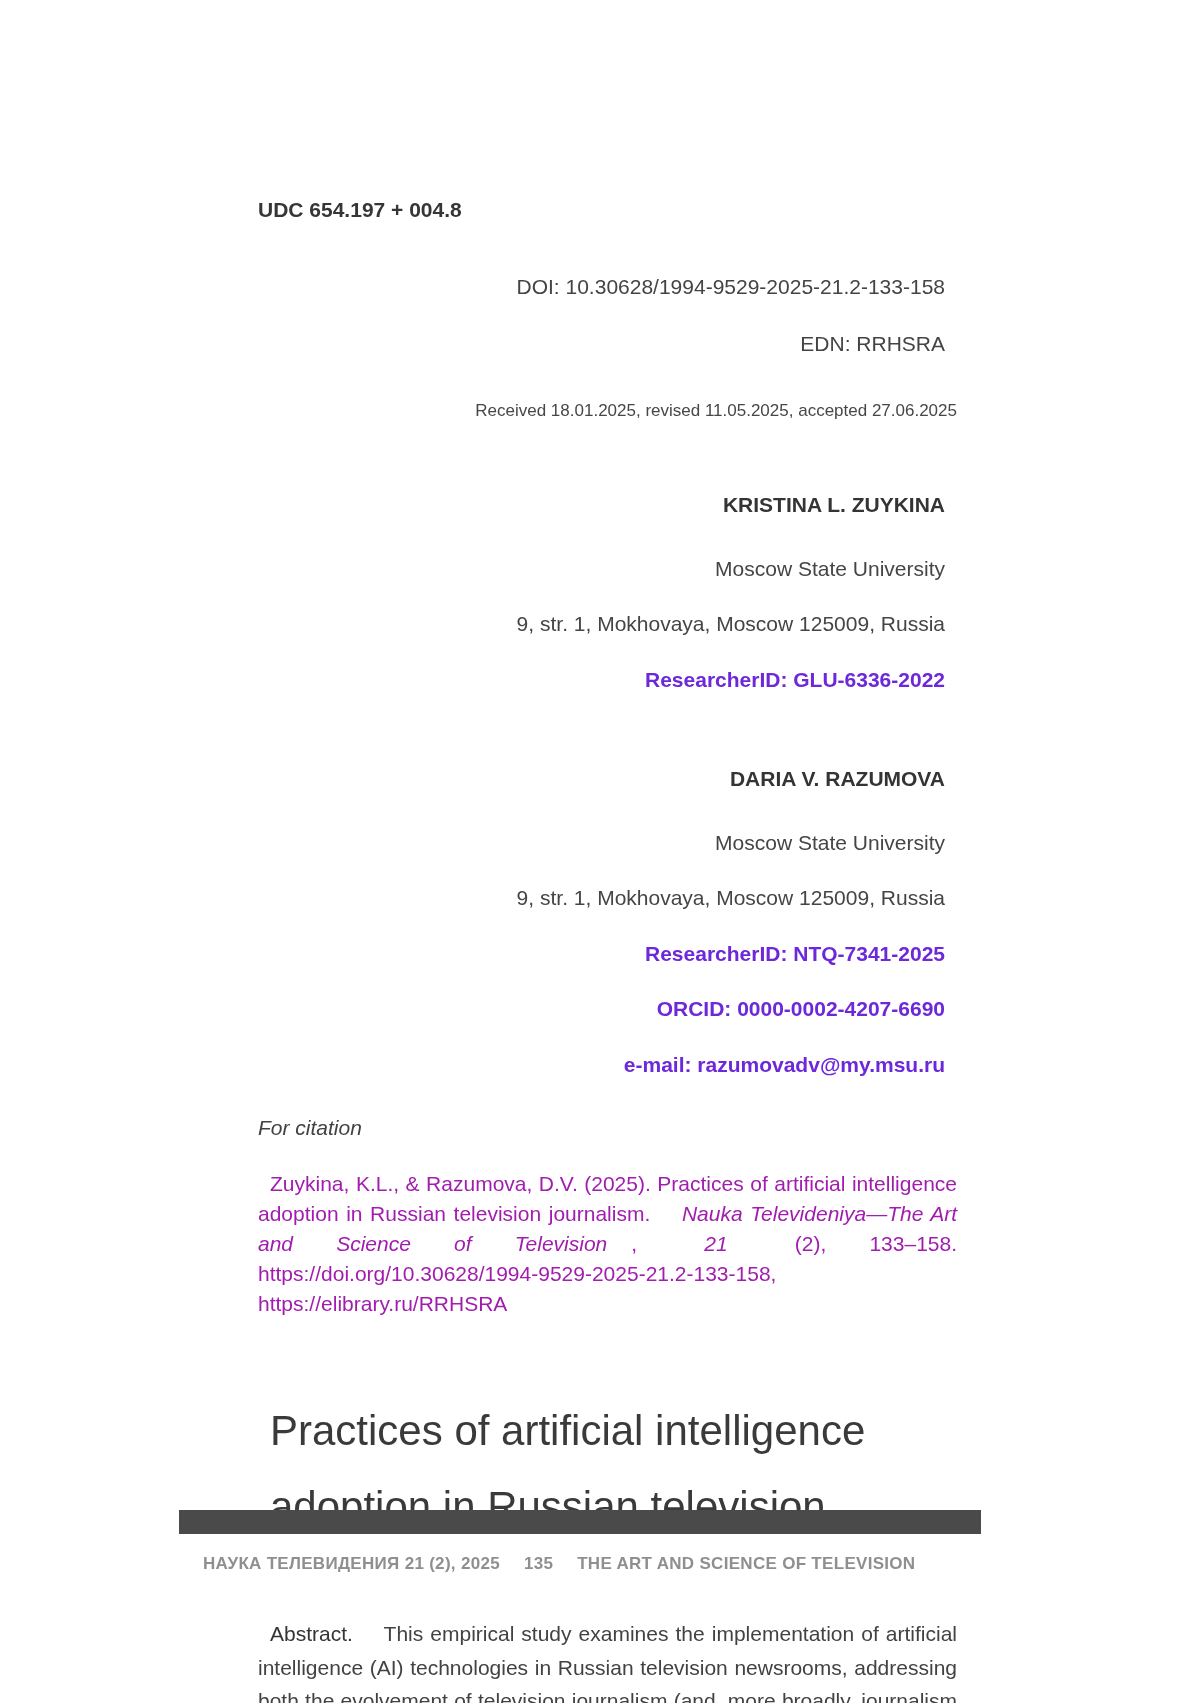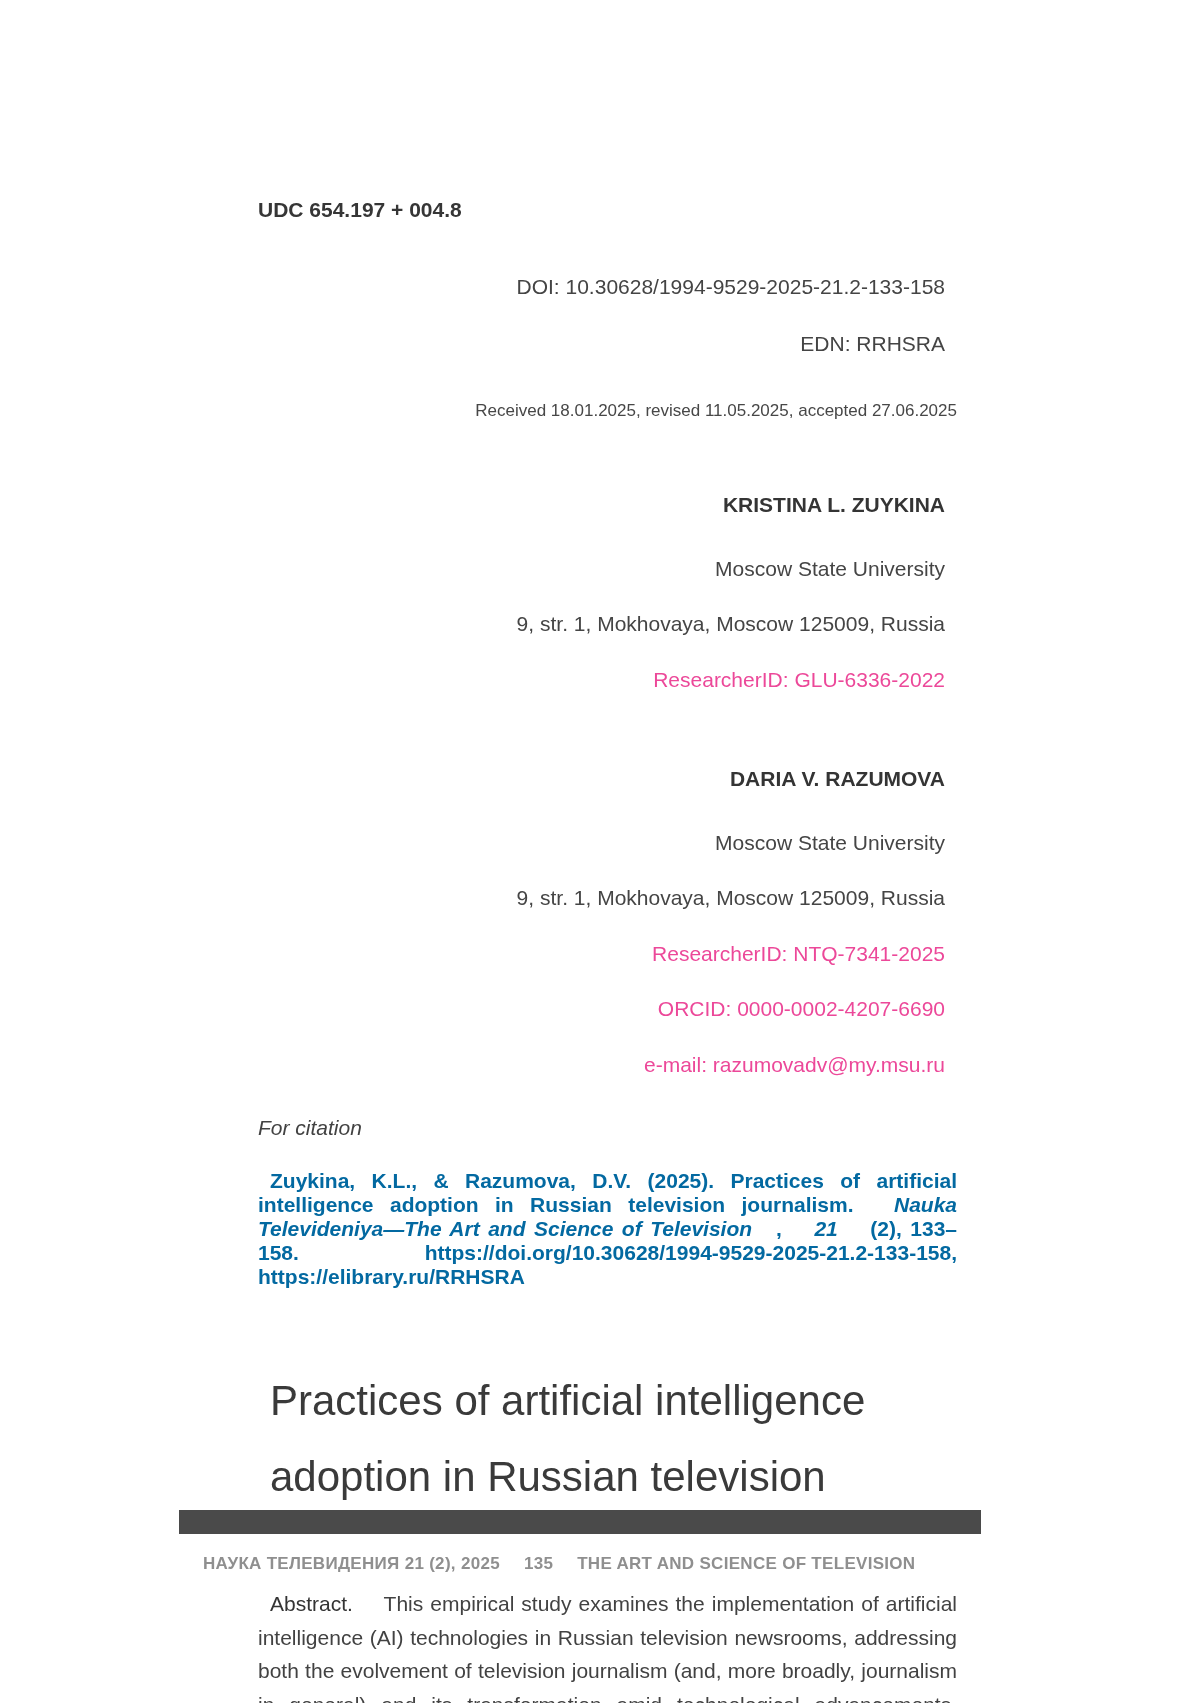--- a/index.html
+++ b/index.html
@@ -46,35 +46,34 @@
     line-height: 31.5px;
     margin-top: 32px;
     color: #454545;
   }
   .author .name {
     font-weight: bold;
     color: #343434;
     margin-bottom: 8px;
   }
   .author .strong {
-    font-weight: normal;
-    color: #ec4899;
+    font-weight: bold;
+    color: #6d28d9;
   }
   .for-citation {
     font-style: italic;
     font-size: 21px;
     color: #424242;
   }
   .citation {
     font-size: 21px;
-    line-height: 24px;
+    line-height: 30px;
     text-align: justify;
     margin-top: 5px;
-    color: #0369a1;
-    font-weight: bold;
+    color: #a21caf;
   }
   .citation .italic { font-style: italic; }
   .title {
     margin-top: 50px;
     font-size: 42px;
     line-height: 52px;
     font-weight: 400;
     color: #3a3a3a;
   }
   .abstract {

